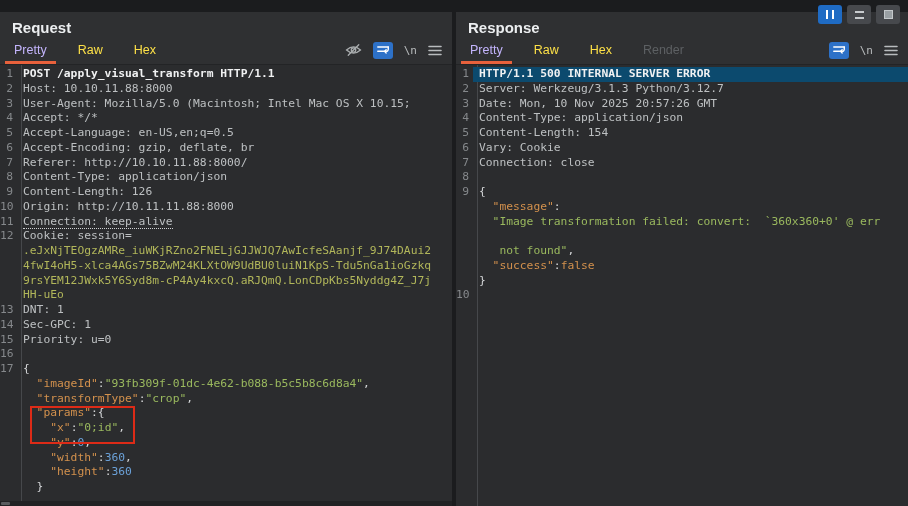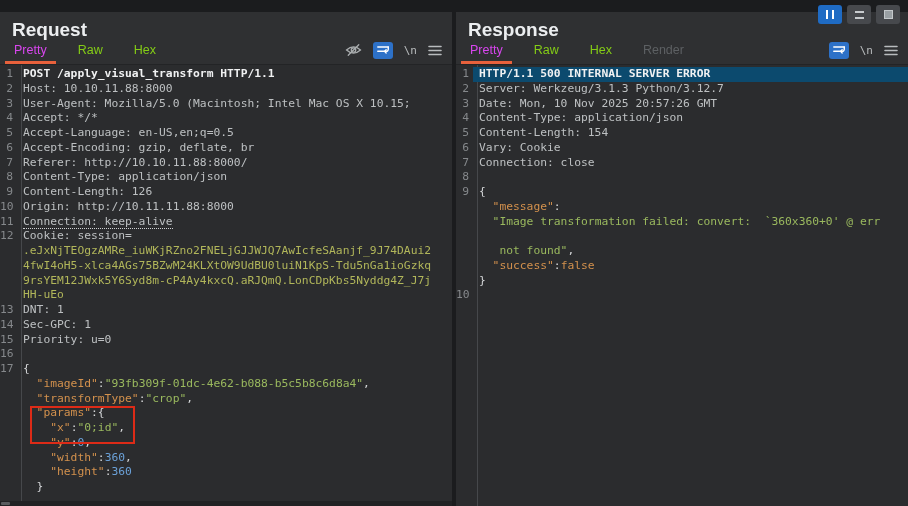--- a/index.html
+++ b/index.html
@@ -13,24 +13,24 @@
   .wc-btn { width:24px; height:19px; border-radius:3px; background:#47494d; display:flex; align-items:center; justify-content:center; cursor:pointer; }
   .wc-btn.active { background:#1f6bc4; }
   .ic-pause { width:8px; height:9px; border-left:2.5px solid #fff; border-right:2.5px solid #fff; }
   .ic-rows { width:9px; height:8px; border-top:2.5px solid #c9cccf; border-bottom:2.5px solid #c9cccf; }
   .ic-square { width:9px; height:9px; background:#9aa0a4; border:1px solid #c4c8cb; }
   .panels { display:flex; height:494px; }
   .panel { background:#2f3032; display:flex; flex-direction:column; position:relative; overflow:hidden; }
   .panel.left { width:452px; }
   .divider { width:4px; background:#1b1c1e; }
   .panel.right { flex:1; }
-  .panel-title { padding:7px 16px 0 12px; height:24px; font-size:19px; font-weight:bold; color:#eceef0; }
+  .panel-title { padding:7px 16px 0 12px; height:24px; font-size:15px; font-weight:bold; color:#eceef0; }
   .tabbar { height:29px; display:flex; align-items:stretch; padding:0 10px 0 12px; border-bottom:1px solid #232426; position:relative; }
-  .tab { display:flex; align-items:center; padding:0 2px; margin-right:27px; font-size:12.5px; color:#84cc16; position:relative; cursor:pointer; }
-  .tab.active { color:#d946ef; }
+  .tab { display:flex; align-items:center; padding:0 2px; margin-right:27px; font-size:12.5px; color:#fde047; position:relative; cursor:pointer; }
+  .tab.active { color:#c4b5fd; }
   .tab.active::after { content:''; position:absolute; left:-7px; right:-7px; bottom:0; height:3px; background:#e8613c; }
   .tab.disabled { color:#5d6063; cursor:default; }
   .tabbar-icons { margin-left:auto; display:flex; align-items:center; gap:11px; }
   .tb-icon { display:flex; align-items:center; justify-content:center; cursor:pointer; }
   .wrap-btn { width:20px; height:17px; background:#2d71c8; border-radius:3px; }
   .nl-label { font-family:"DejaVu Sans Mono", monospace; font-size:11px; color:#b9bcbe; }
   .code {
     flex:1; position:relative; overflow:hidden; padding-top:2px;
     font-family:"DejaVu Sans Mono", monospace; font-size:11.3px; line-height:14.75px;
     background:#2b2c2e;

